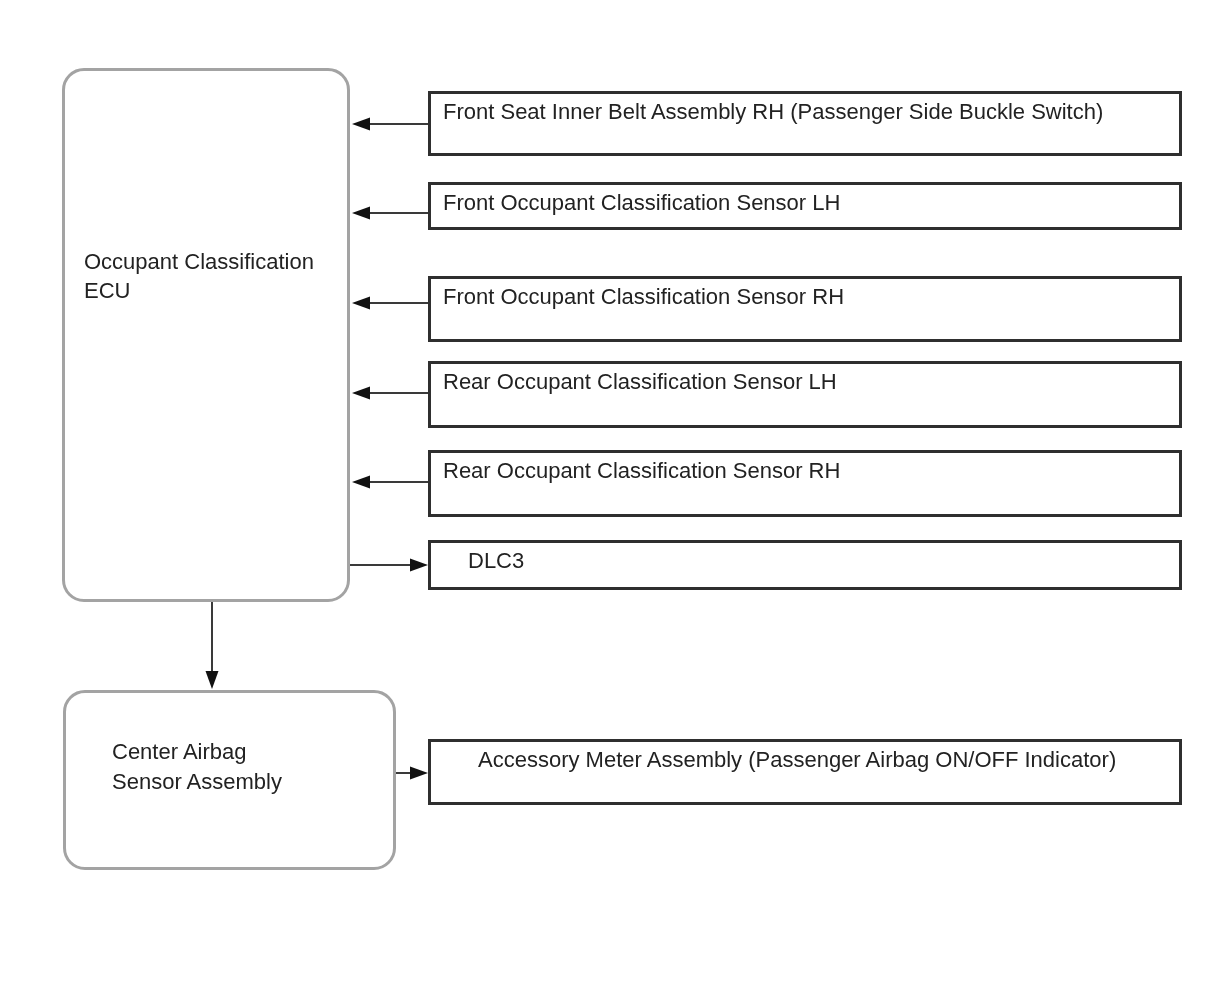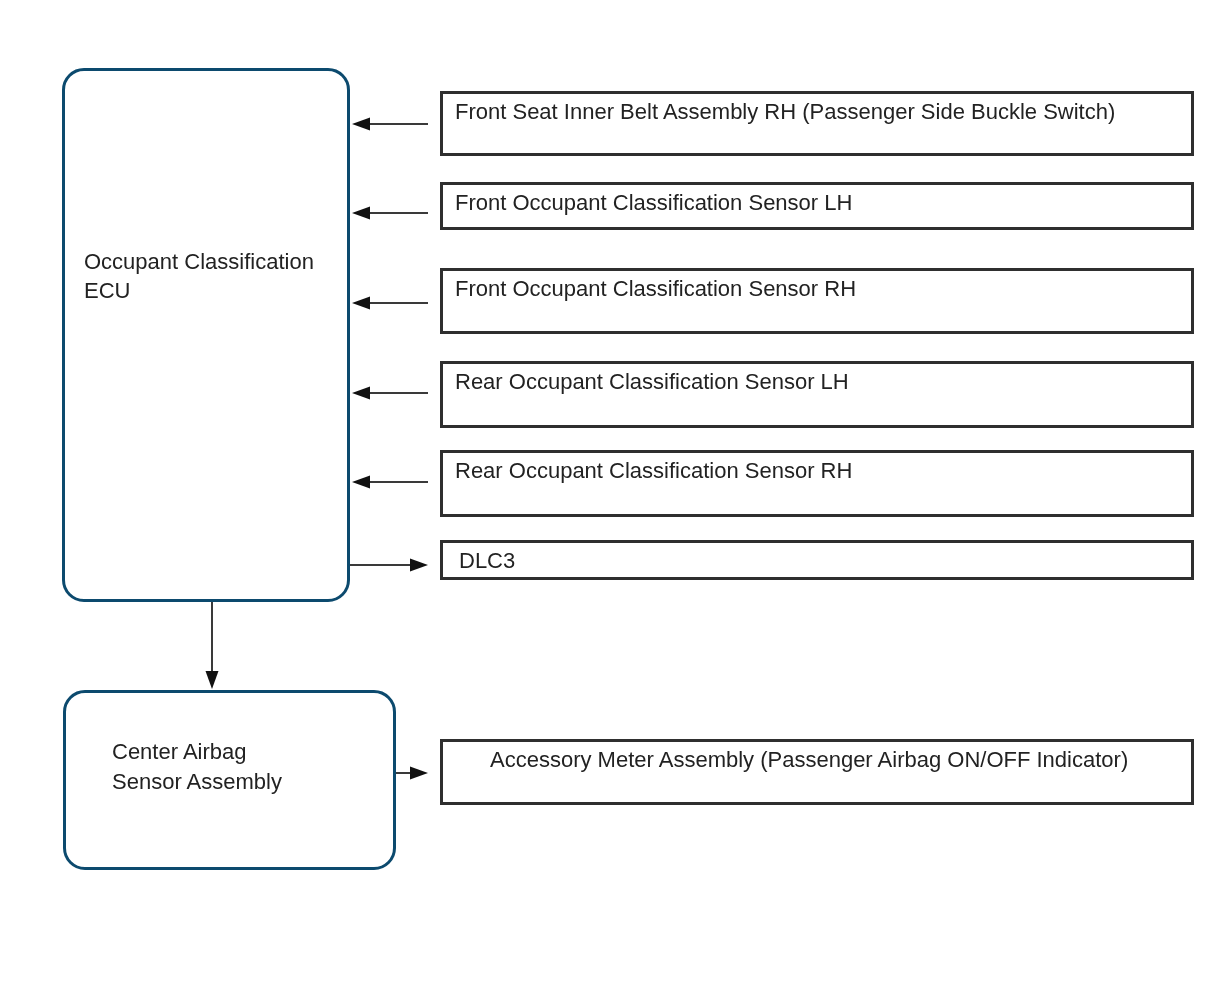--- a/index.html
+++ b/index.html
@@ -13,21 +13,21 @@
     overflow: hidden;
   }
   .connectors {
     position: absolute;
     left: 0; top: 0;
     width: 1210px; height: 986px;
     pointer-events: none;
   }
   .rounded-box {
     position: absolute;
-    border: 3px solid #0c4a6e;
+    border: 3px solid #a3a3a3;
     border-radius: 22px;
     background: #ffffff;
     box-sizing: border-box;
   }
   .ecu-box { left: 62px; top: 68px; width: 288px; height: 534px; }
   .center-box { left: 63px; top: 690px; width: 333px; height: 180px; }
   .node-label {
     position: absolute;
     font-size: 22px;
     line-height: 29px;
@@ -40,28 +40,27 @@
     position: absolute;
     left: 428px;
     width: 754px;
     border: 3px solid #2f2f2f;
     background: #ffffff;
     box-sizing: border-box;
     font-size: 22px;
     line-height: 27px;
     padding: 4px 12px 0 12px;
     color: #222222;
-    margin-left: 12px;
   }
   .b1 { top: 91px;  height: 65px; }
   .b2 { top: 182px; height: 48px; }
-  .b3 { top: 268px; height: 66px; }
+  .b3 { top: 276px; height: 66px; }
   .b4 { top: 361px; height: 67px; }
   .b5 { top: 450px; height: 67px; }
-  .b6 { top: 540px; height: 40px; padding-left: 16px; }
+  .b6 { top: 540px; height: 50px; padding-left: 37px; }
   .b7 { top: 739px; height: 66px; padding-left: 47px; }
   .connectors line { stroke: #3a3a3a; stroke-width: 2; }
   .connectors polygon { fill: #111111; }
 </style>
 </head>
 <body>
 
 <div class="canvas">
 
   <svg class="connectors" viewBox="0 0 1210 986" xmlns="http://www.w3.org/2000/svg">

